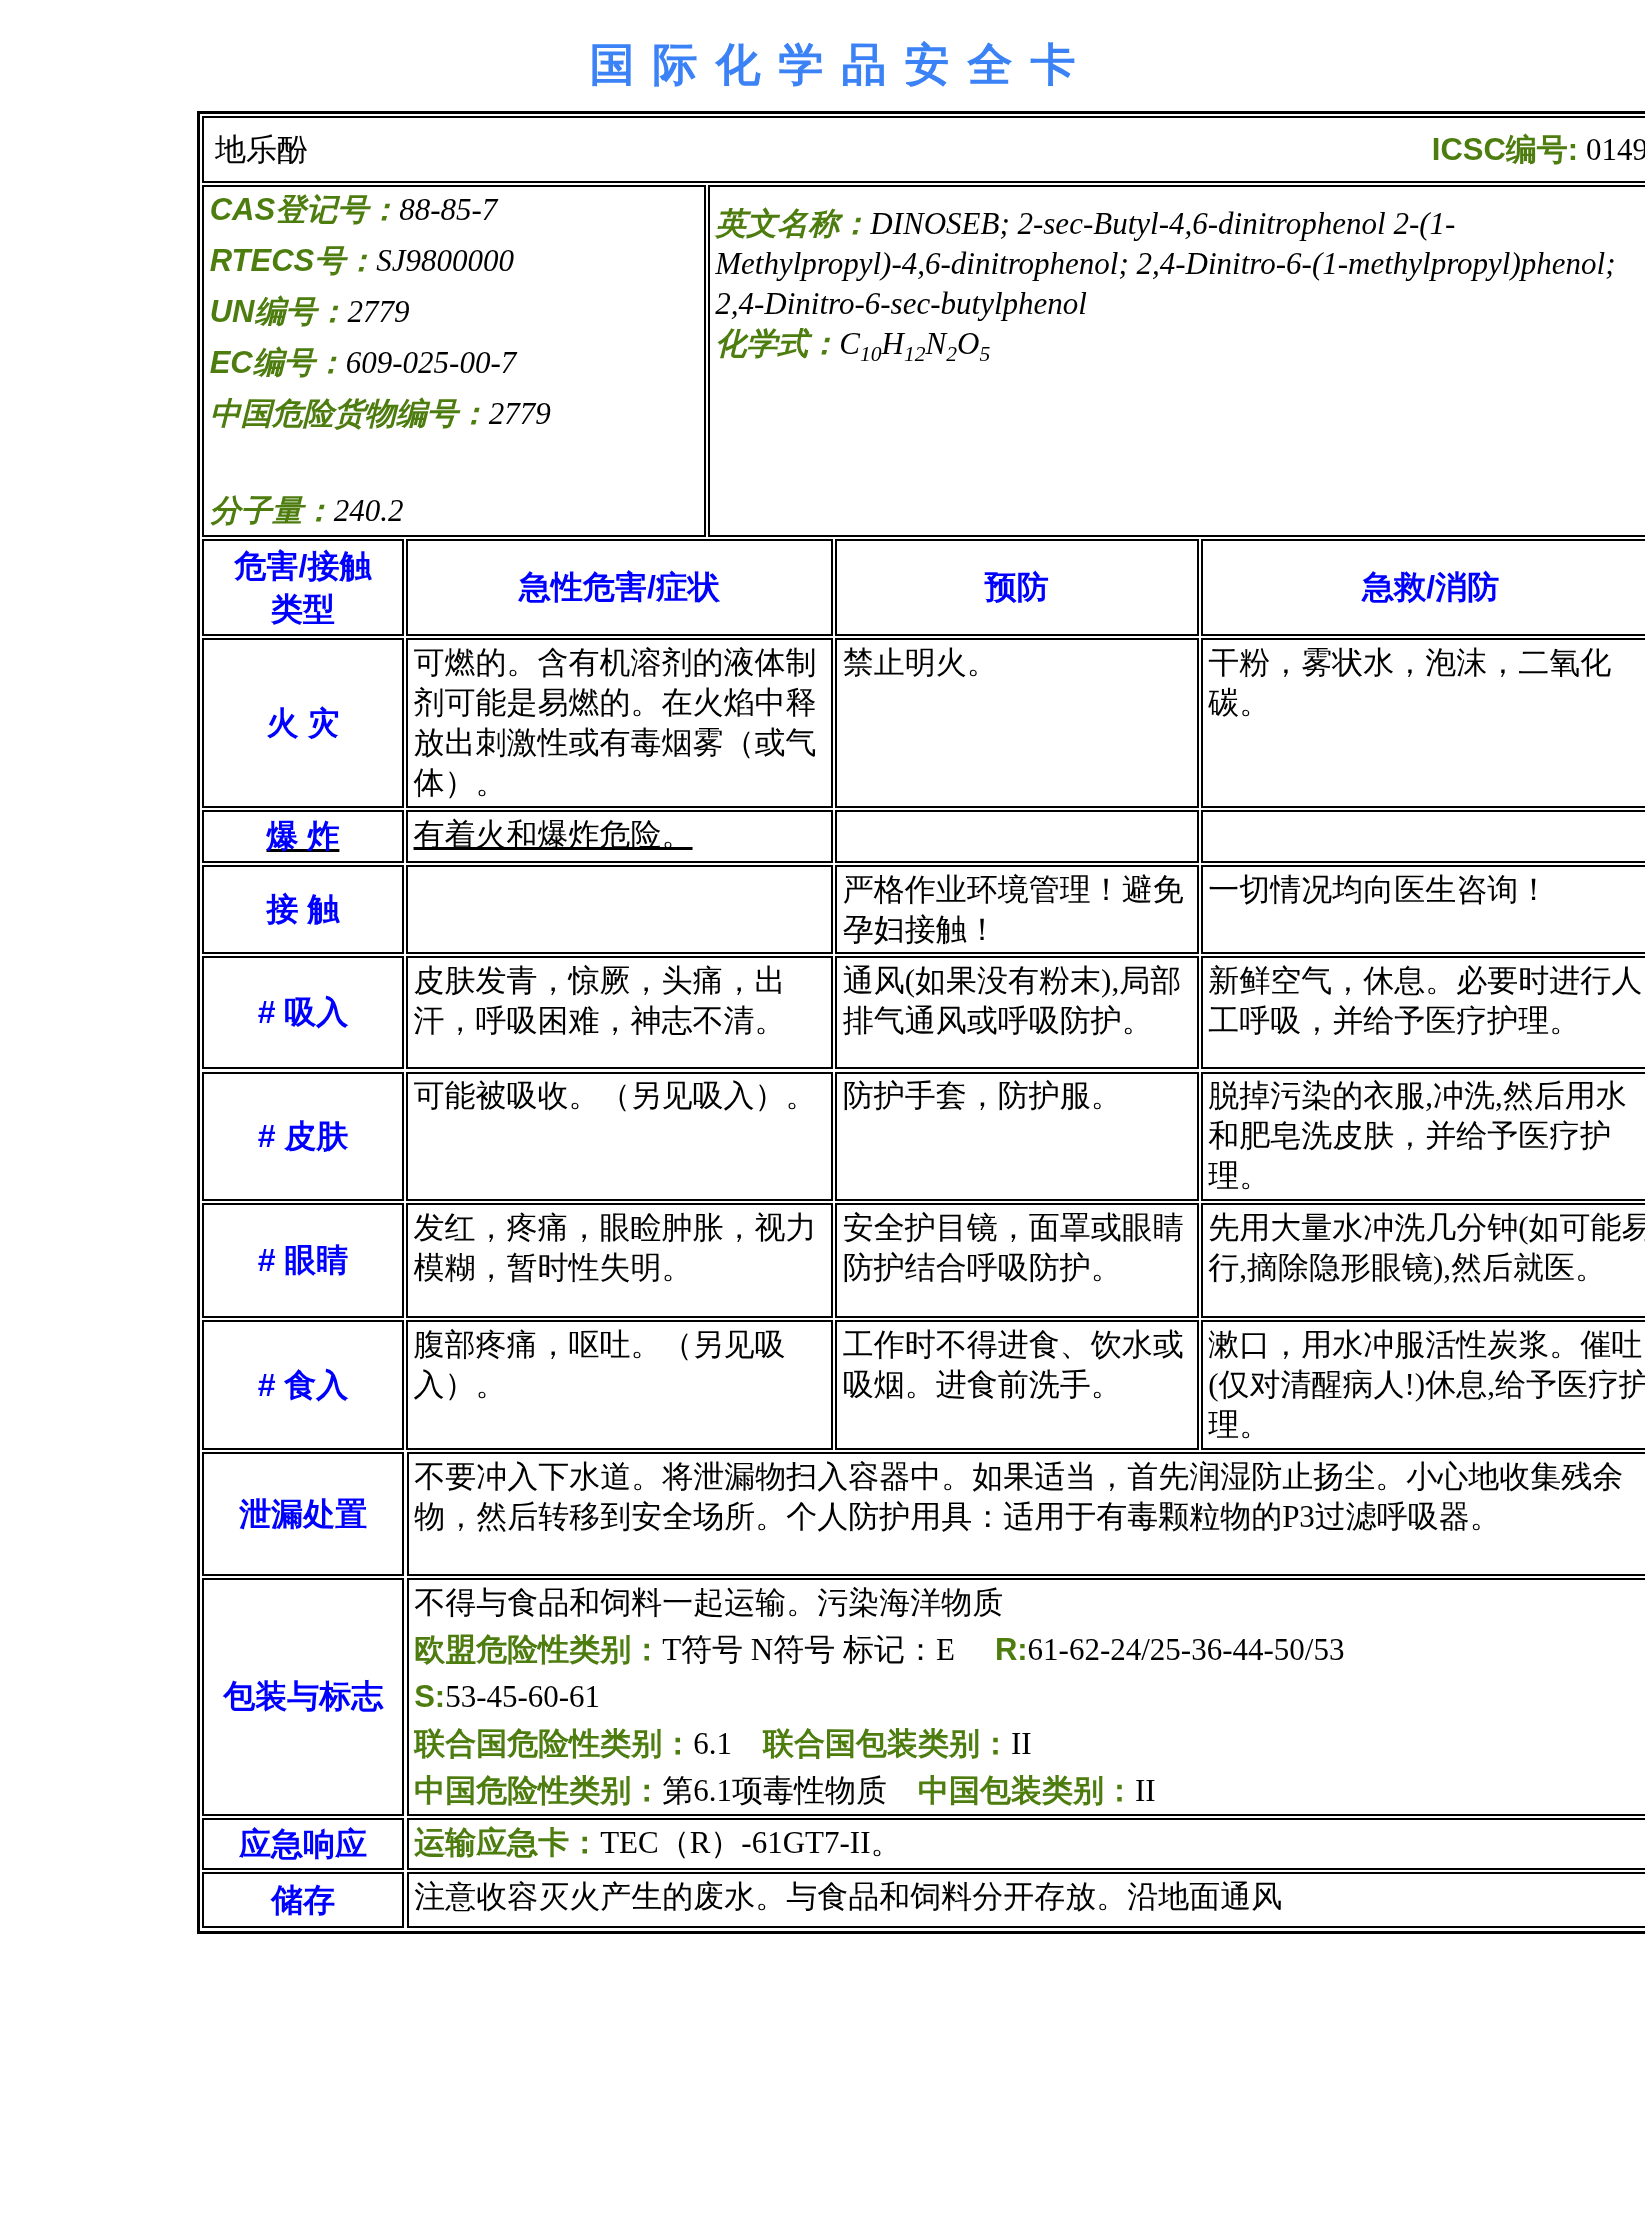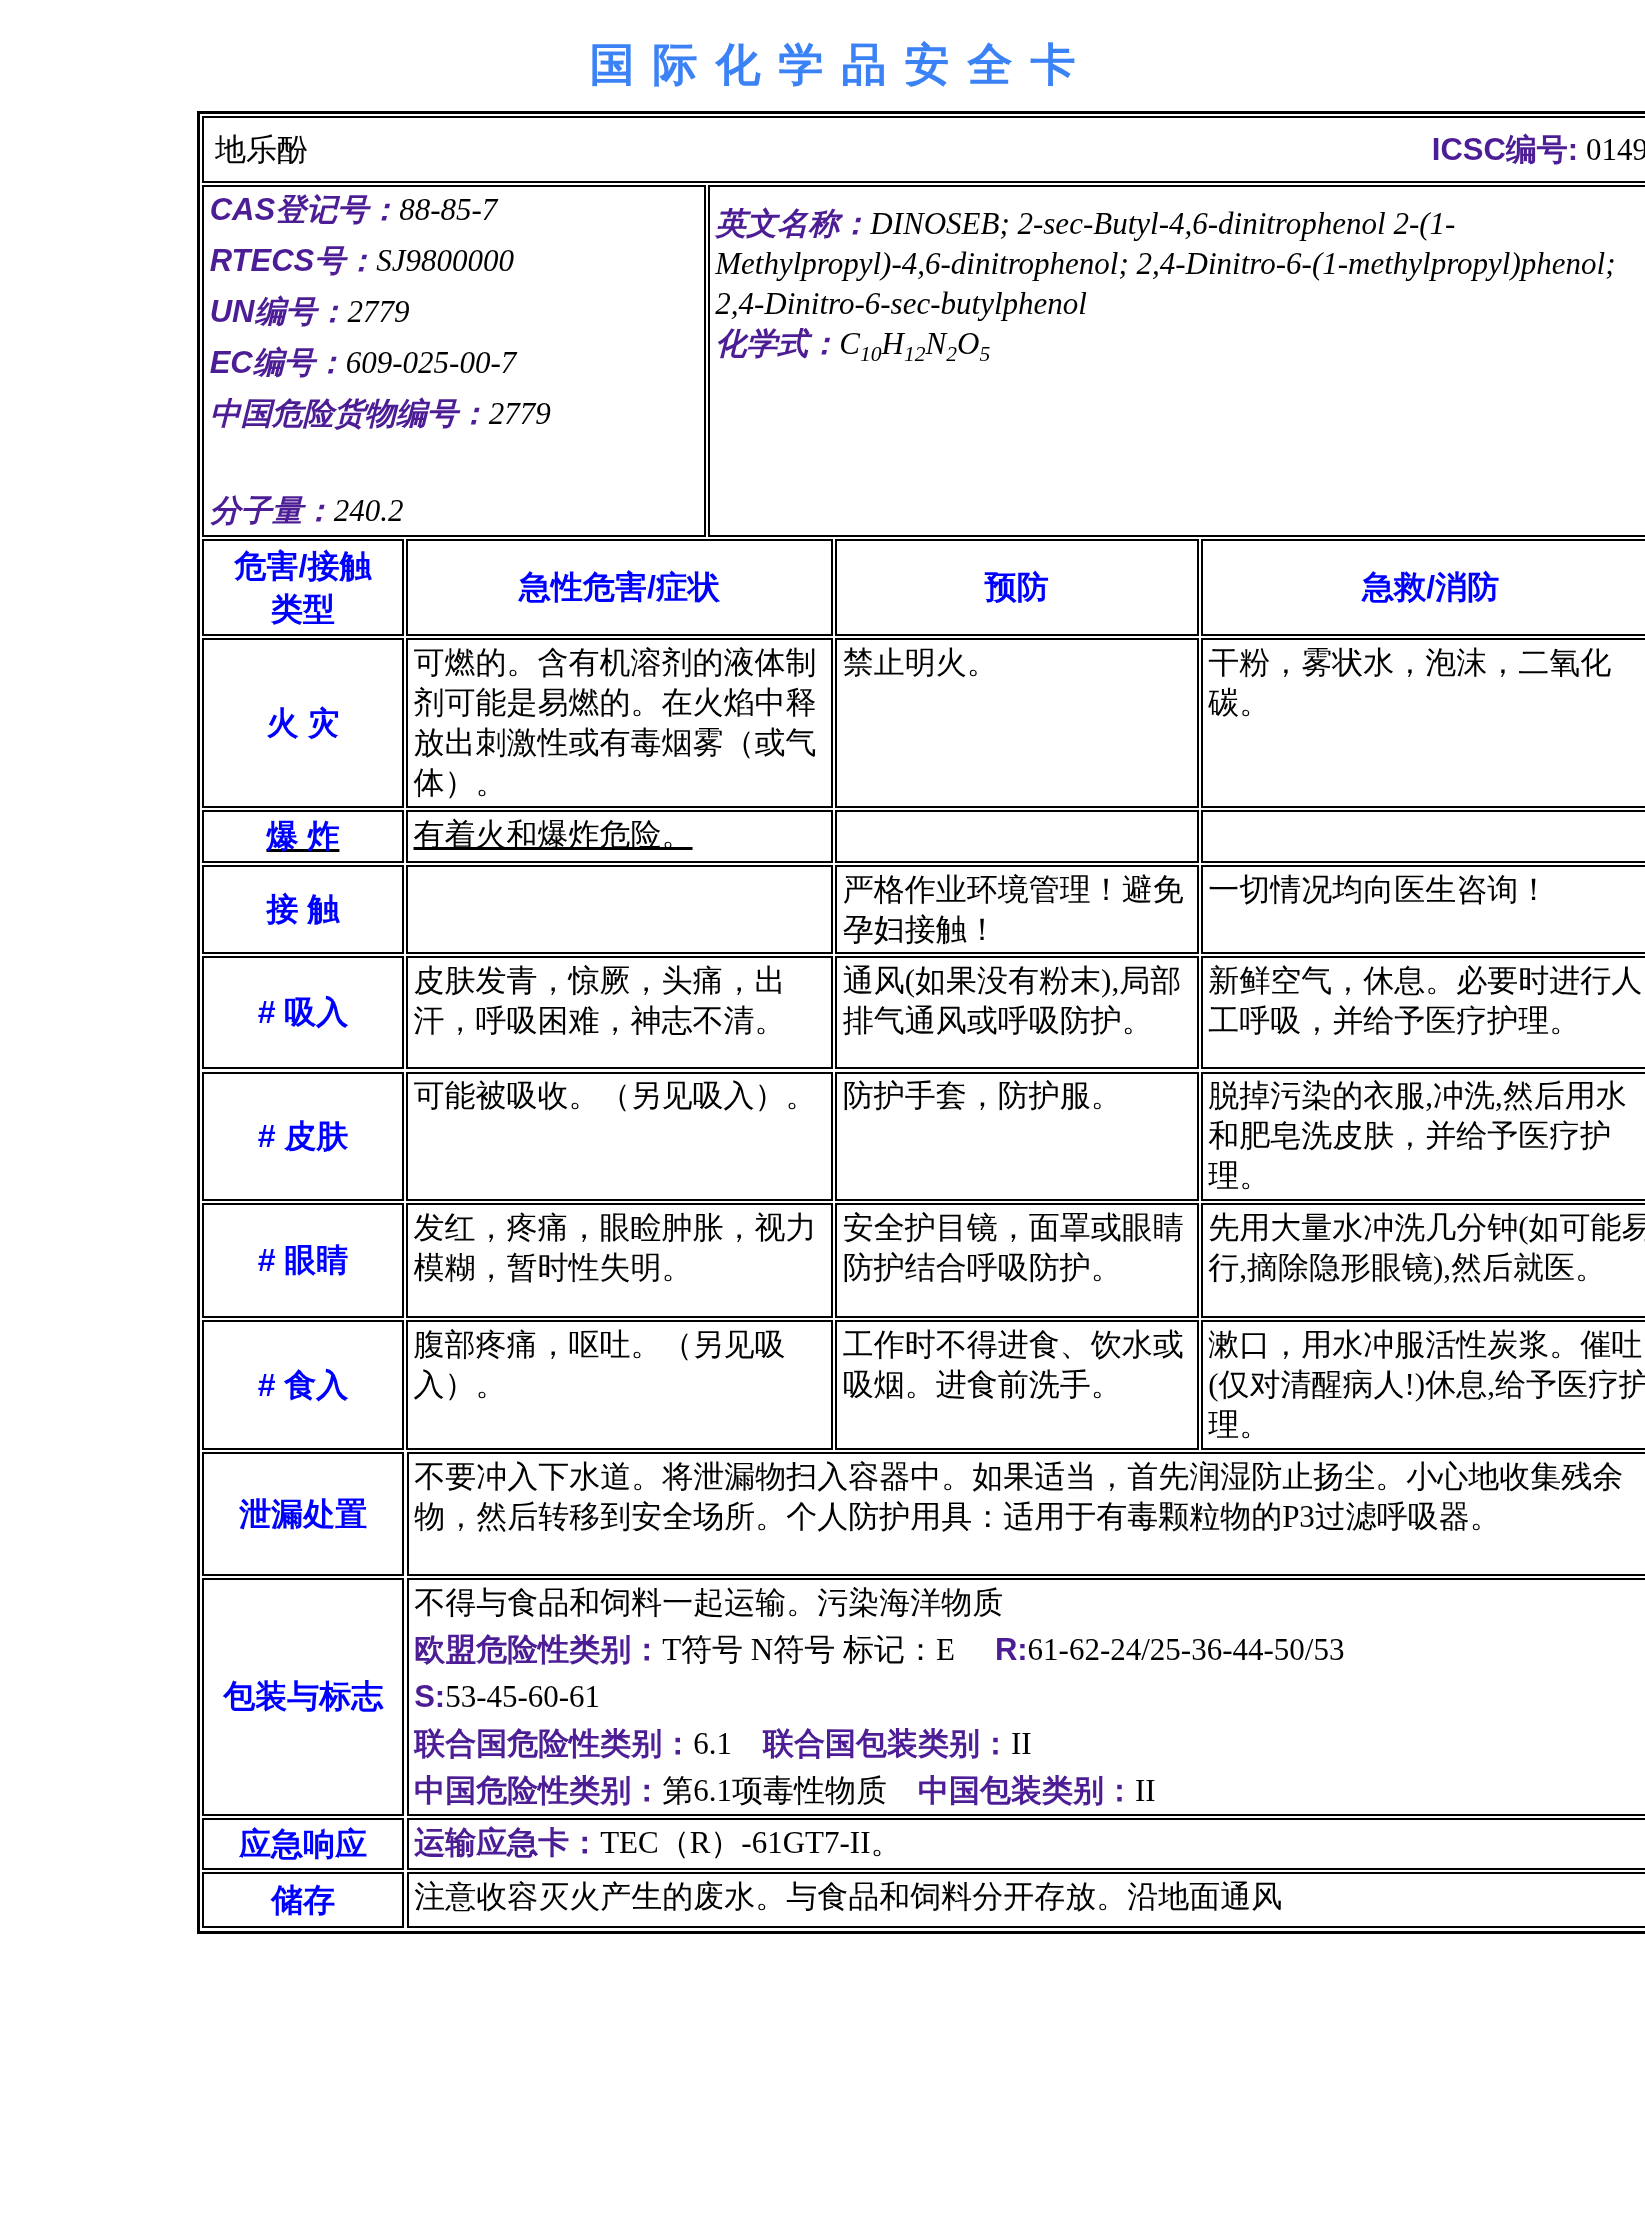--- a/index.html
+++ b/index.html
@@ -14,21 +14,21 @@
   .row{display:grid;column-gap:2.1px;}
   .r-full{grid-template-columns:1fr;}
   .r-id{grid-template-columns:637fr 1206fr;font-style:italic;}
   .r-haz{grid-template-columns:256fr 542fr 461fr 584fr;}
   .r-span{grid-template-columns:256fr 1587fr;}
   .cell{border:2.1px solid #000;background:#fff;box-sizing:border-box;
        padding:2.8px 5.6px;font-size:31px;line-height:40px;}
   .lab{display:flex;align-items:center;justify-content:center;text-align:center;
        color:#0000ff;font-weight:bold;white-space:pre-line;
        font-family:"Liberation Sans","DejaVu Sans",sans-serif;font-size:32px;line-height:43px;}
-  .bl{color:#4c1d95;font-weight:bold;font-family:"Liberation Sans","DejaVu Sans",sans-serif;}
+  .bl{color:#4d7c0f;font-weight:bold;font-family:"Liberation Sans","DejaVu Sans",sans-serif;}
   .titlebar{display:flex;justify-content:space-between;align-items:center;padding:0 11px;}
   .h-96{min-height:67px;}  .h-505{min-height:352px;} .h-140{min-height:97px;}
   .h-222{min-height:155px;}.h-62{min-height:43px;text-decoration:underline;}  .h-118{min-height:82px;}
   .h-162{min-height:113px;}.h-165{min-height:115px;}.h-178{min-height:124px;}
   .h-335{min-height:233px;}.h-68{min-height:47px;}  .h-80{min-height:56px;}
   .id-left{display:flex;flex-direction:column;}
   .id-line{margin-bottom:11px;}
   .mw-line{margin-top:auto;margin-bottom:1.4px;}
   .en-para{margin-top:14px;}
   .pk-line{margin-bottom:7px;}

